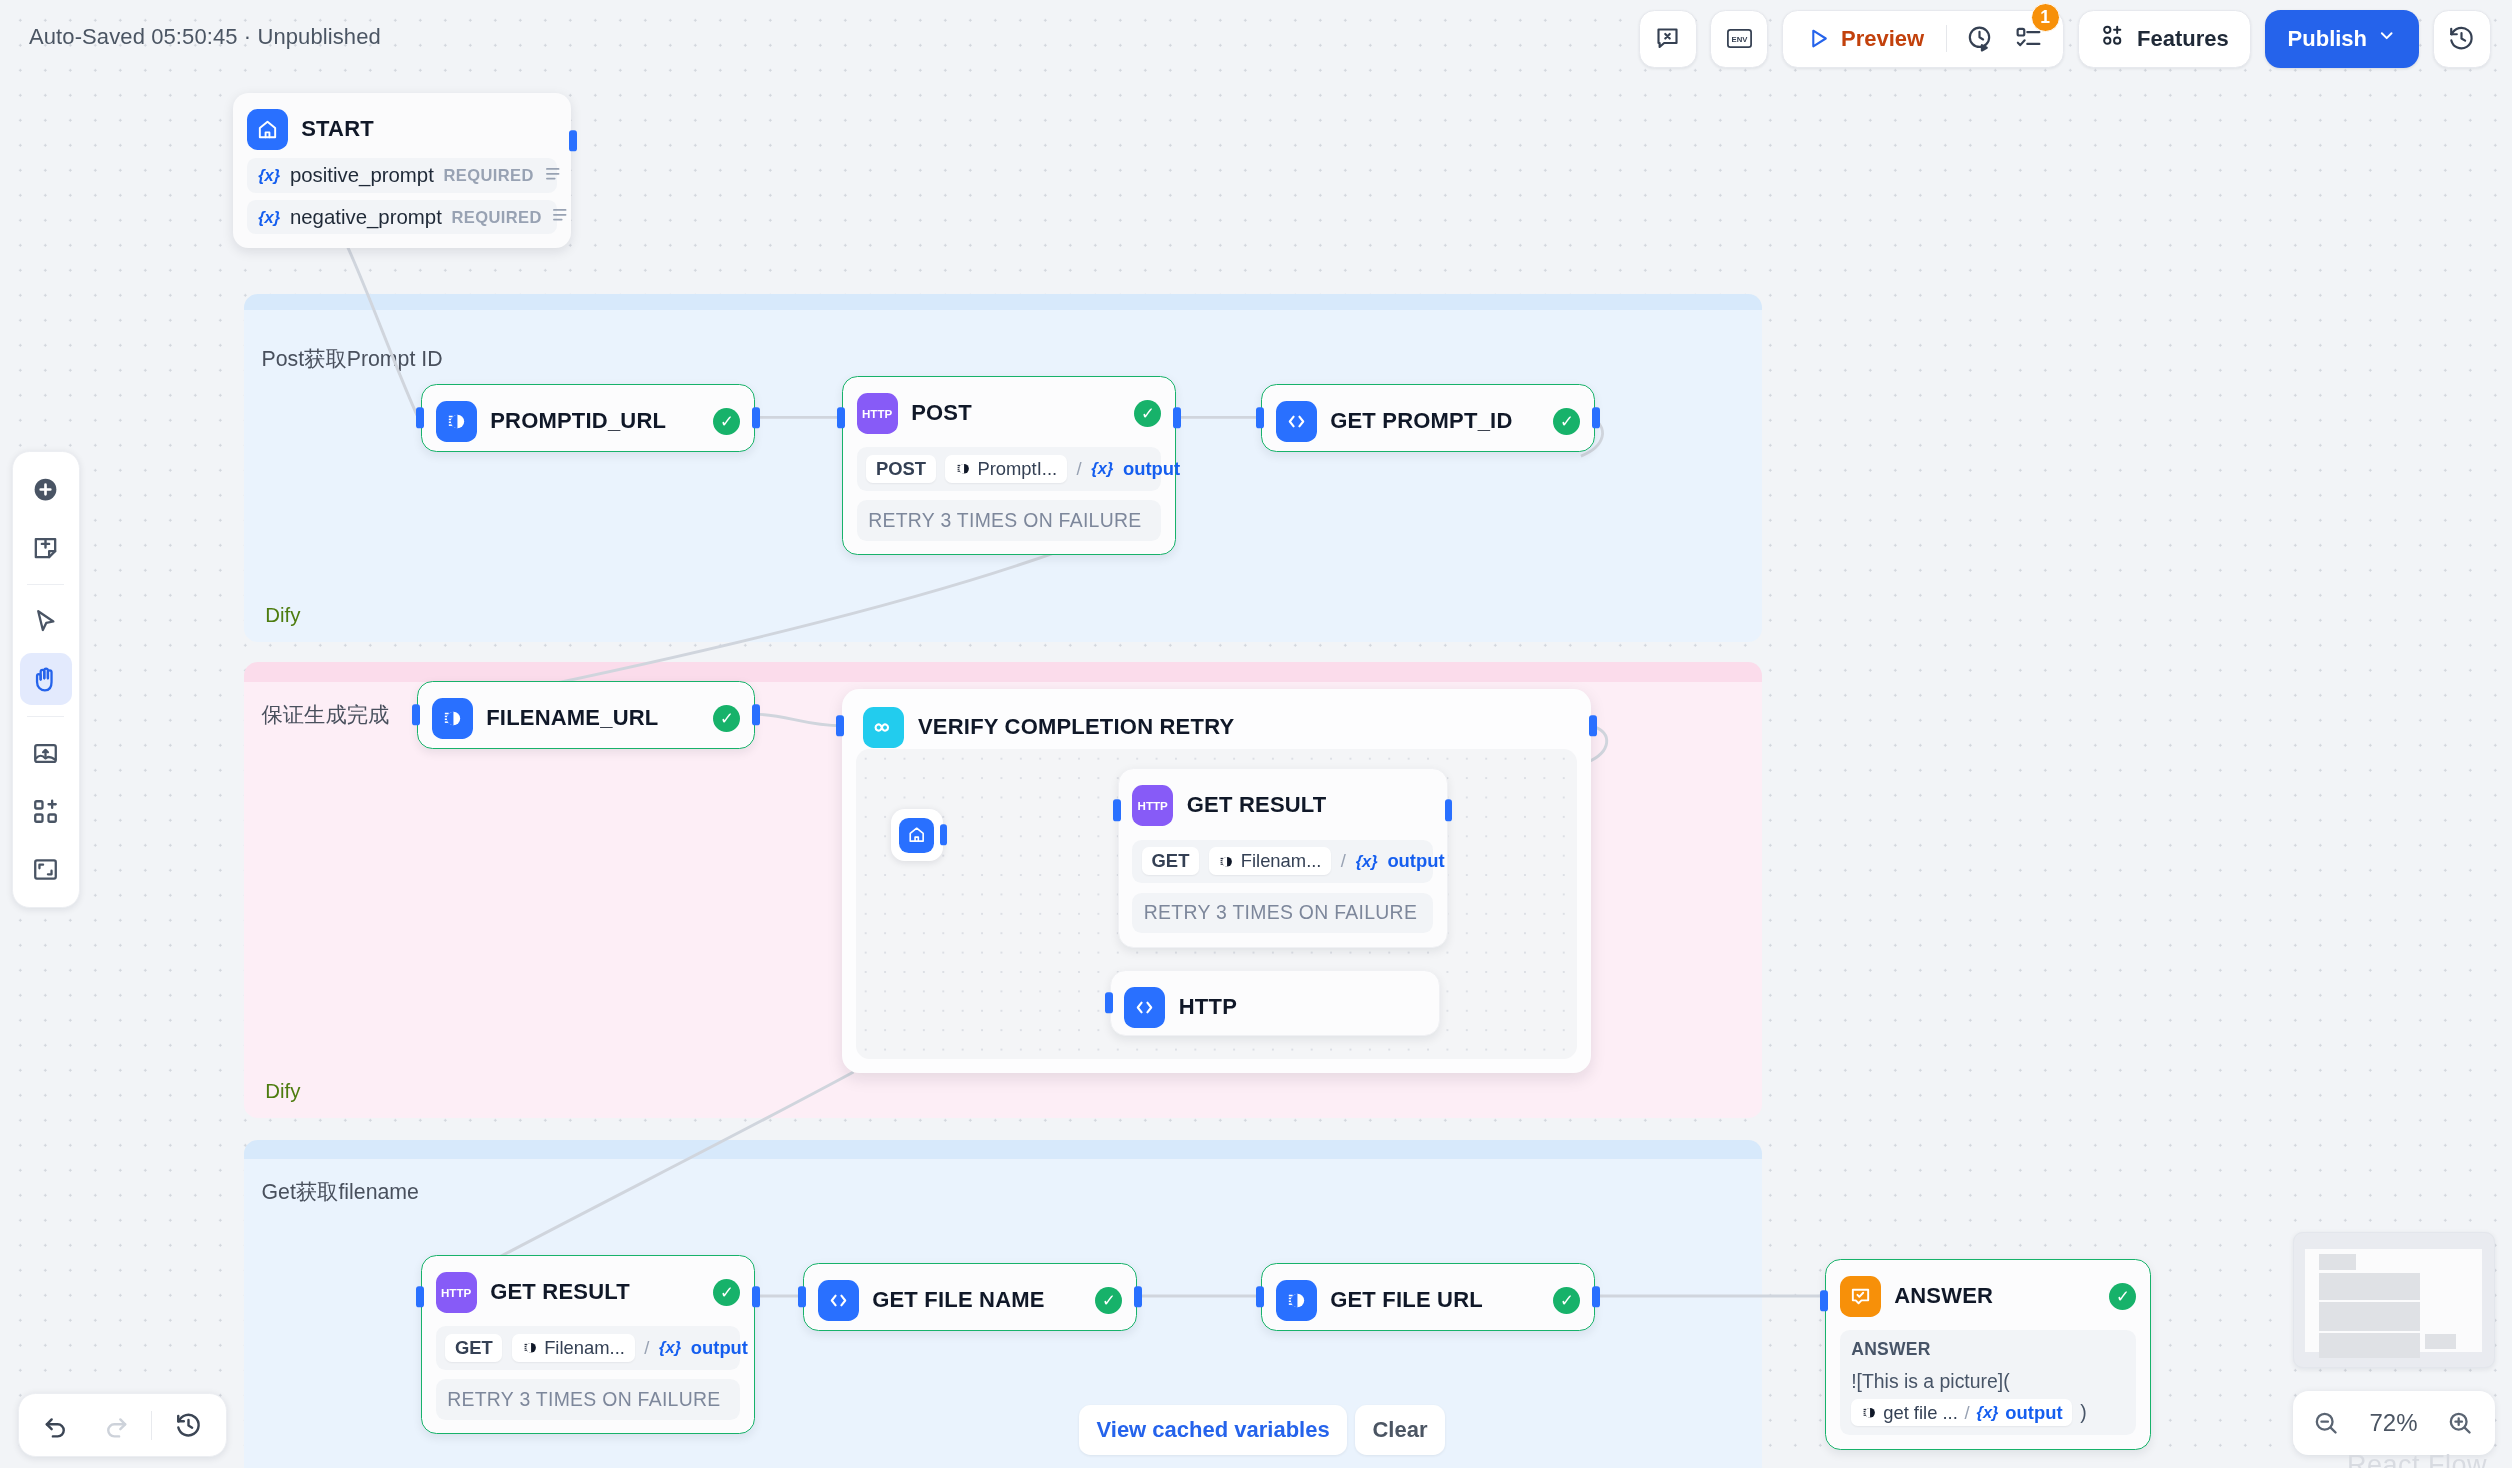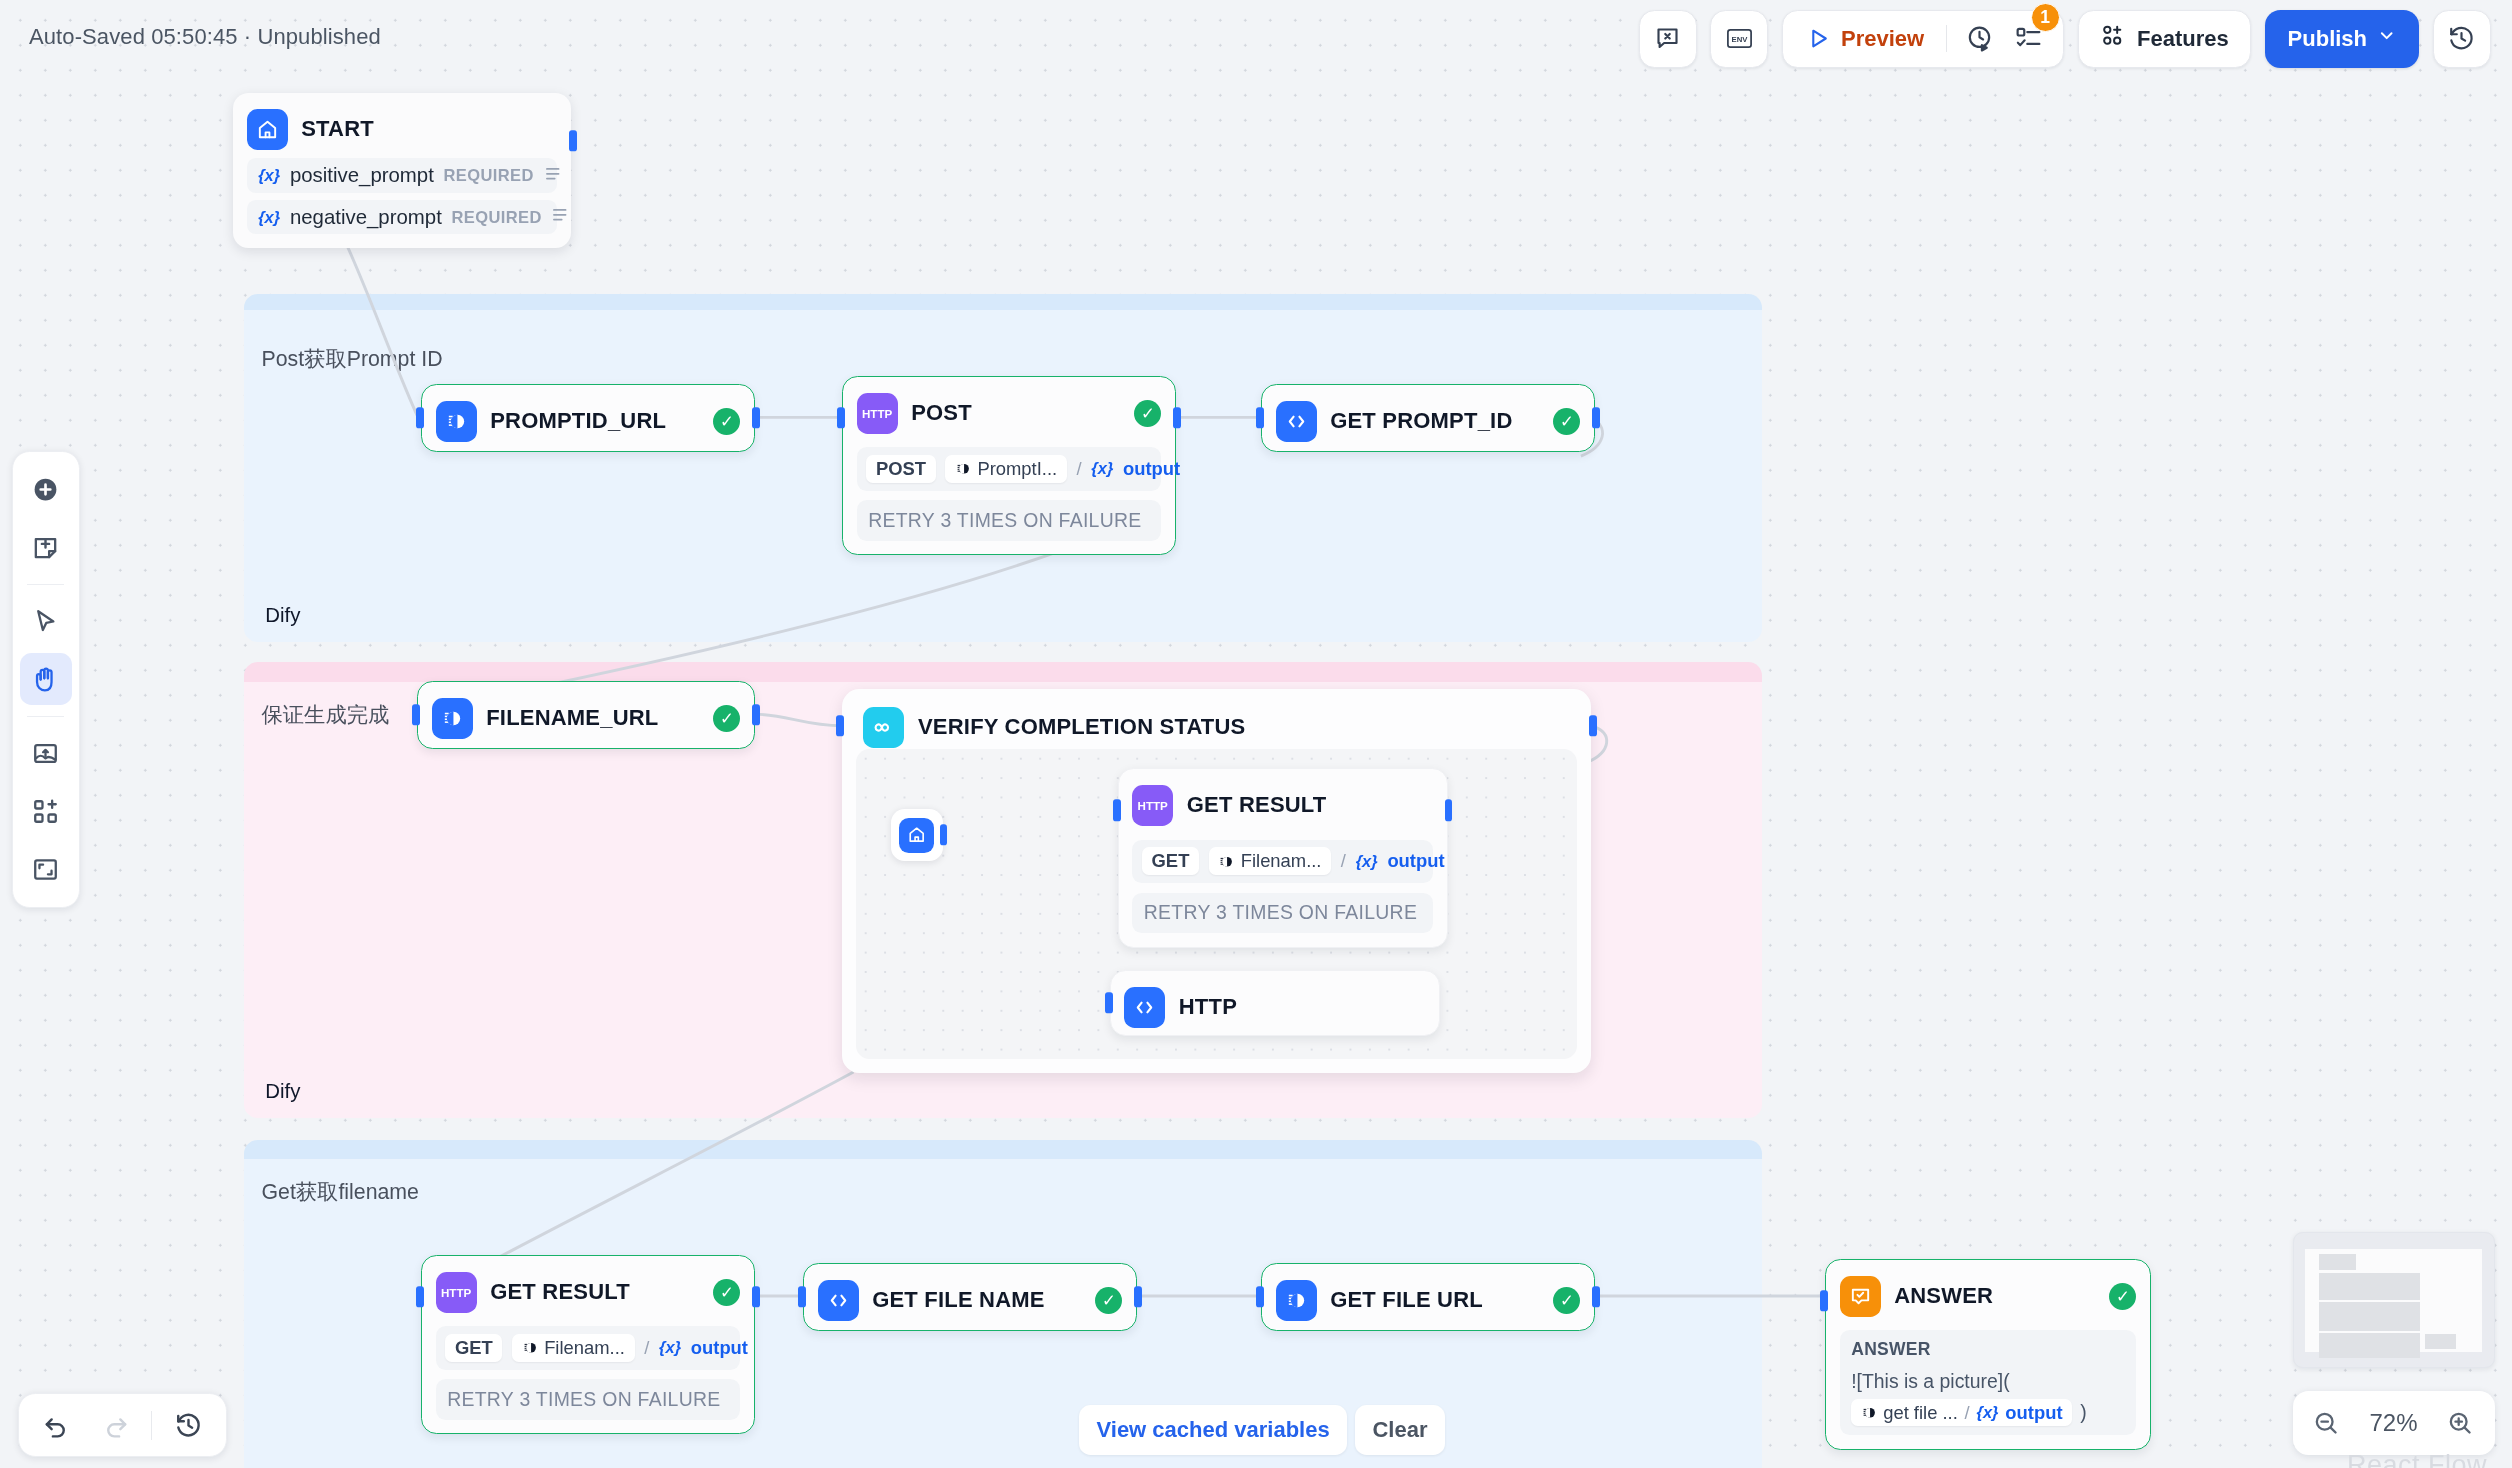--- a/index.html
+++ b/index.html
@@ -135,21 +135,21 @@
 
   
   .group {
     position: absolute; border-radius: 13.6px; overflow: hidden;
   }
   .group .gtitle {
     position: absolute; font-size: 21.3px; color: #49505d; white-space: nowrap;
   }
   .group .gfoot {
     position: absolute; left: 21.3px; bottom: 15.5px;
-    font-size: 20.4px; color: #0f172a;
+    font-size: 20.4px; color: #4d7c0f;
   }
   .group-blue  { background: linear-gradient(180deg,#dbeafe 0%, #eaf2fd 12%, #eef5fd 100%); }
   .group-pink  { background: linear-gradient(180deg,#fbdbe9 0%, #fbe7ef 12%, #fdf0f6 60%, #fdf2f8 100%); }
 
   
   .node {
     position: absolute; background: #fcfcfd; border-radius: 15.5px;
     box-shadow: 0 3.9px 9.7px rgba(16,24,40,.08);
     padding: 13.6px;
   }
@@ -408,21 +408,21 @@
   </div>
 
   <div class="loopnode" style="left:842px; top:689px; width:749px; height:384px;">
     <div class="handle l" style="top:37px;"></div>
     <div class="nhead" style="padding-left:3.9px;">
       <div class="nicon" style="background:#22ccee;">
         <svg width="23" height="23" viewBox="0 0 24 24" fill="none" stroke="#fff" stroke-width="2.2">
             <path d="M8.5 9.2a3.2 3.2 0 1 0 0 5.6c1.6-1 1.8-4.6 3.5-5.6a3.2 3.2 0 1 1 0 5.6c-1.7-1-1.9-4.6-3.5-5.6z"></path>
           </svg>
       </div>
-      <div class="ntitle">VERIFY COMPLETION STATUS</div>
+      <div class="ntitle">VERIFY COMPLETION RETRY</div>
     </div>
     <div class="handle r" style="top:37px;"></div>
 
     <div class="loopcanvas">
       <div class="loopstart" style="left:35px; top:60px;">
         <div class="dot">
           <svg width="19.4" height="19.4" viewBox="0 0 24 24" fill="none" stroke="#fff" stroke-width="2" stroke-linecap="round" stroke-linejoin="round">
               <path d="M4 10.5 12 4l8 6.5V20H4z"></path>
               <path d="M10 20v-5h4v5"></path>
             </svg>

